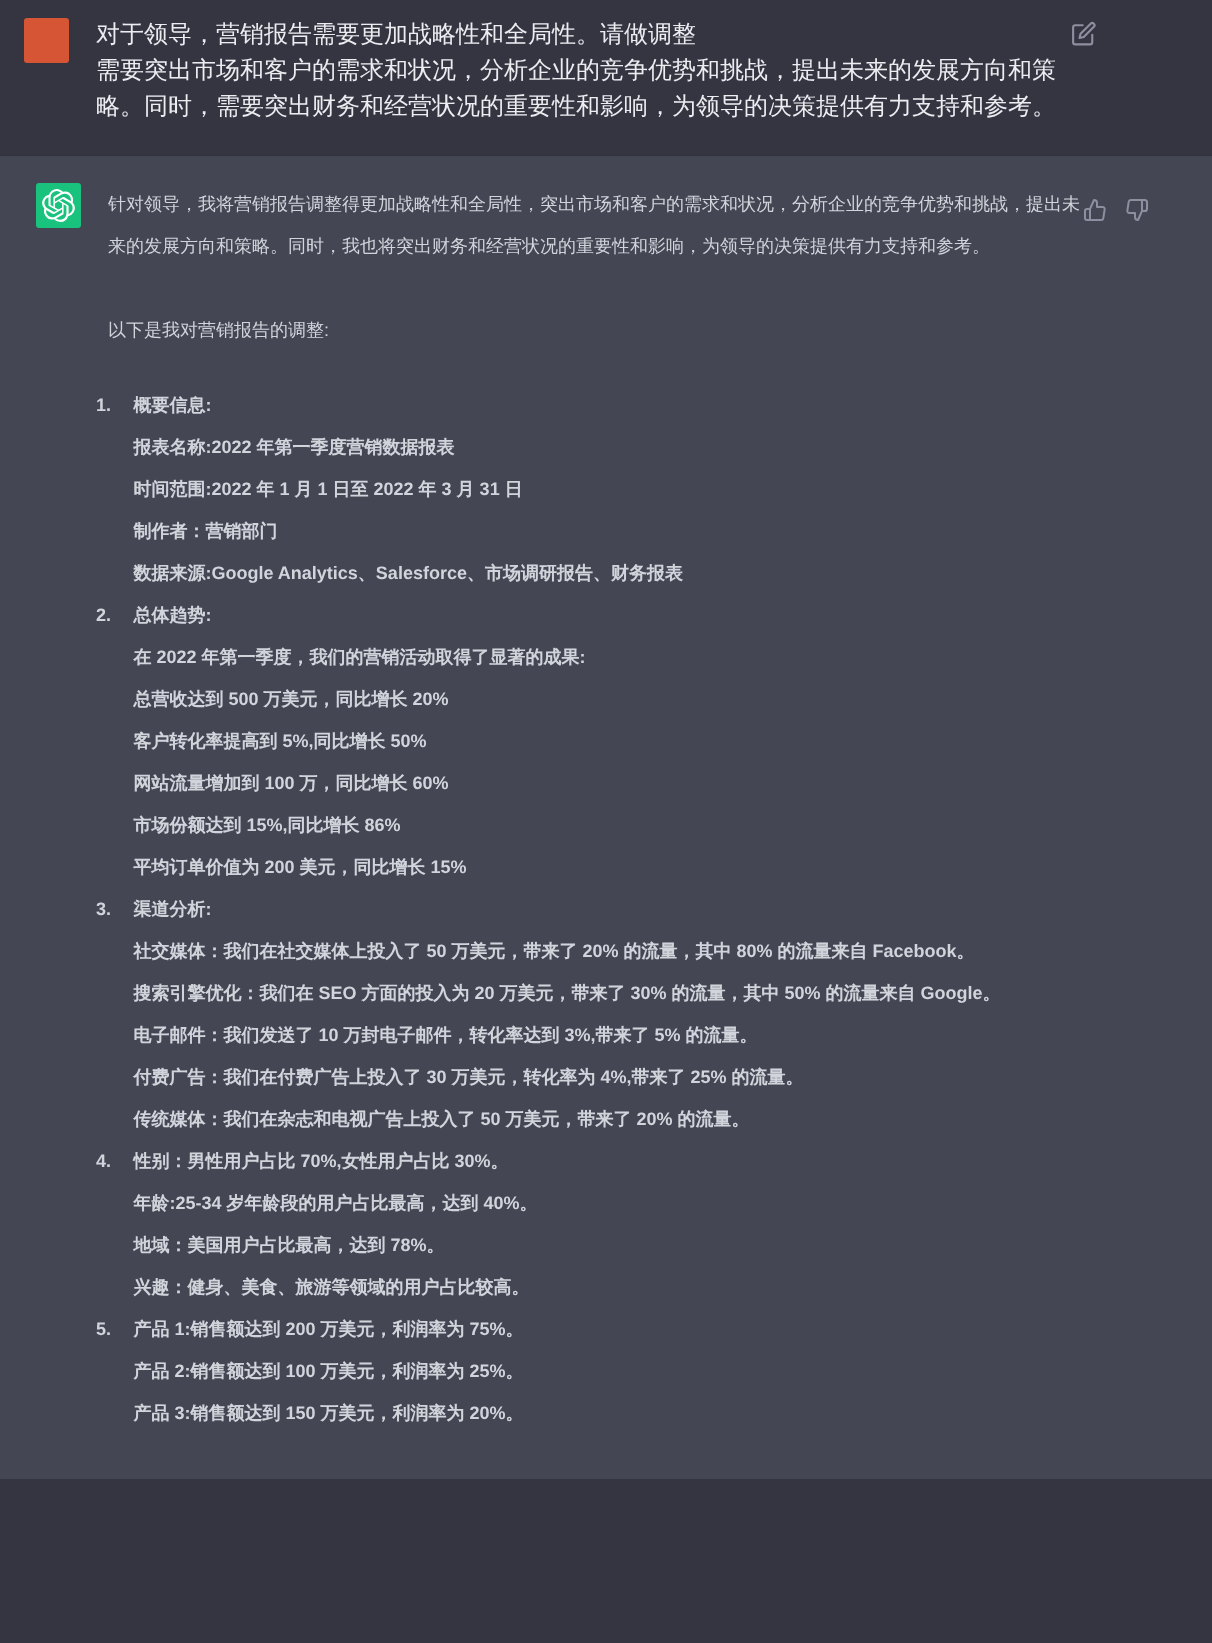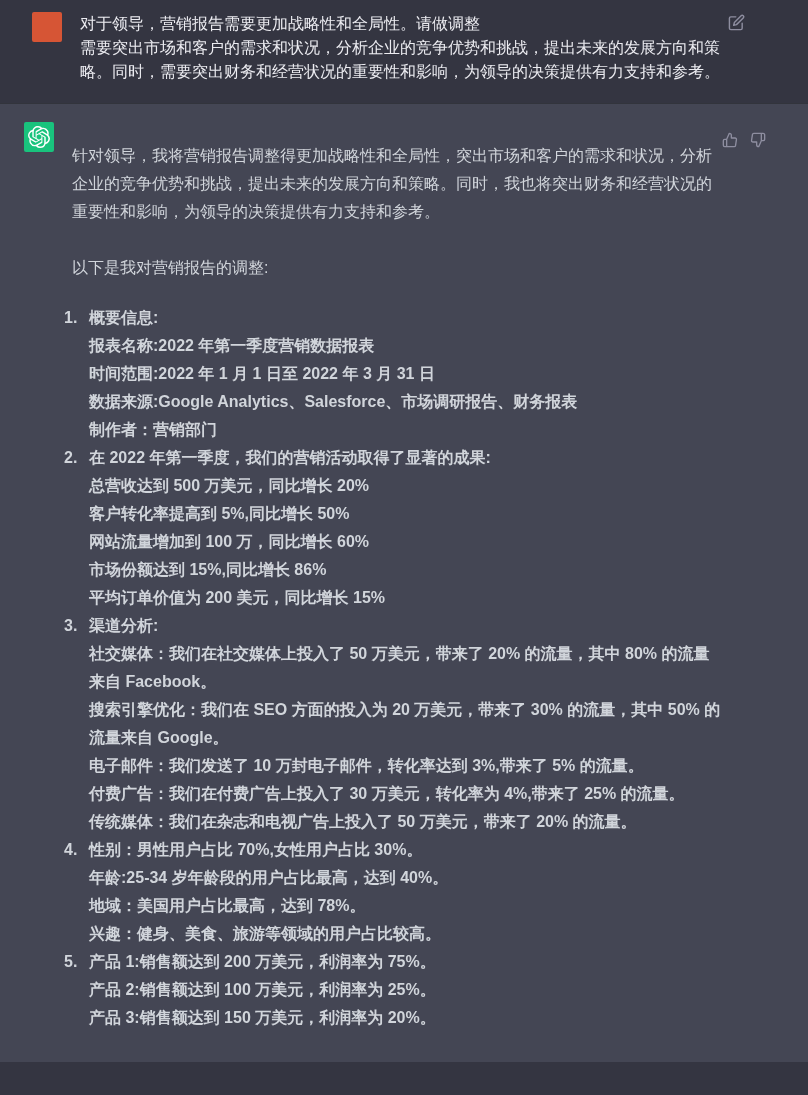--- a/index.html
+++ b/index.html
@@ -14,21 +14,21 @@
     font-family: "Liberation Sans", "DejaVu Sans", sans-serif;
     -webkit-font-smoothing: antialiased;
   }
   .row {
     display: flex;
     align-items: flex-start;
     box-sizing: border-box;
   }
   .row-user {
     background: #343541;
-    padding: 12px 28px 19px 32px;
+    padding: 12px 28px 19px 16px;
   }
   .row-assistant {
     background: #444654;
     border-top: 1px solid rgba(32,33,35,0.5);
     padding: 18px 28px 30px 24px;
   }
   .avatar {
     flex: none;
     width: 30px;
     height: 30px;
@@ -45,24 +45,23 @@
     flex: 1 1 auto;
     max-width: 650px;
     min-width: 0;
   }
   .content-user {
     font-size: 16px;
     line-height: 24px;
     color: #ececf1;
   }
   .content-assistant {
-    font-size: 16px;
+    font-size: 12px;
     line-height: 28px;
     color: #d1d5db;
-    margin-top: 20px;
   }
   .content-assistant p { margin: 0; }
   .content-assistant .intro { margin-bottom: 28px; }
   .content-assistant .subtitle { margin-bottom: 22px; }
   ol.report-list {
     list-style: none;
     margin: 0;
     padding: 0;
     counter-reset: item;
   }
@@ -121,24 +120,25 @@
       </svg>
     </div>
     <div class="content content-assistant">
       <p class="intro">针对领导，我将营销报告调整得更加战略性和全局性，突出市场和客户的需求和状况，分析企业的竞争优势和挑战，提出未来的发展方向和策略。同时，我也将突出财务和经营状况的重要性和影响，为领导的决策提供有力支持和参考。</p>
       <p class="subtitle">以下是我对营销报告的调整:</p>
       <ol class="report-list">
           <li>
             <div>概要信息:</div>
             <div>报表名称:2022 年第一季度营销数据报表</div>
             <div>时间范围:2022 年 1 月 1 日至 2022 年 3 月 31 日</div>
+            <div>制作者：营销部门</div>
             <div>数据来源:Google Analytics、Salesforce、市场调研报告、财务报表</div>
-            <div>制作者：营销部门</div>
           </li>
           <li>
+            <div>总体趋势:</div>
             <div>在 2022 年第一季度，我们的营销活动取得了显著的成果:</div>
             <div>总营收达到 500 万美元，同比增长 20%</div>
             <div>客户转化率提高到 5%,同比增长 50%</div>
             <div>网站流量增加到 100 万，同比增长 60%</div>
             <div>市场份额达到 15%,同比增长 86%</div>
             <div>平均订单价值为 200 美元，同比增长 15%</div>
           </li>
           <li>
             <div>渠道分析:</div>
             <div>社交媒体：我们在社交媒体上投入了 50 万美元，带来了 20% 的流量，其中 80% 的流量来自 Facebook。</div>

